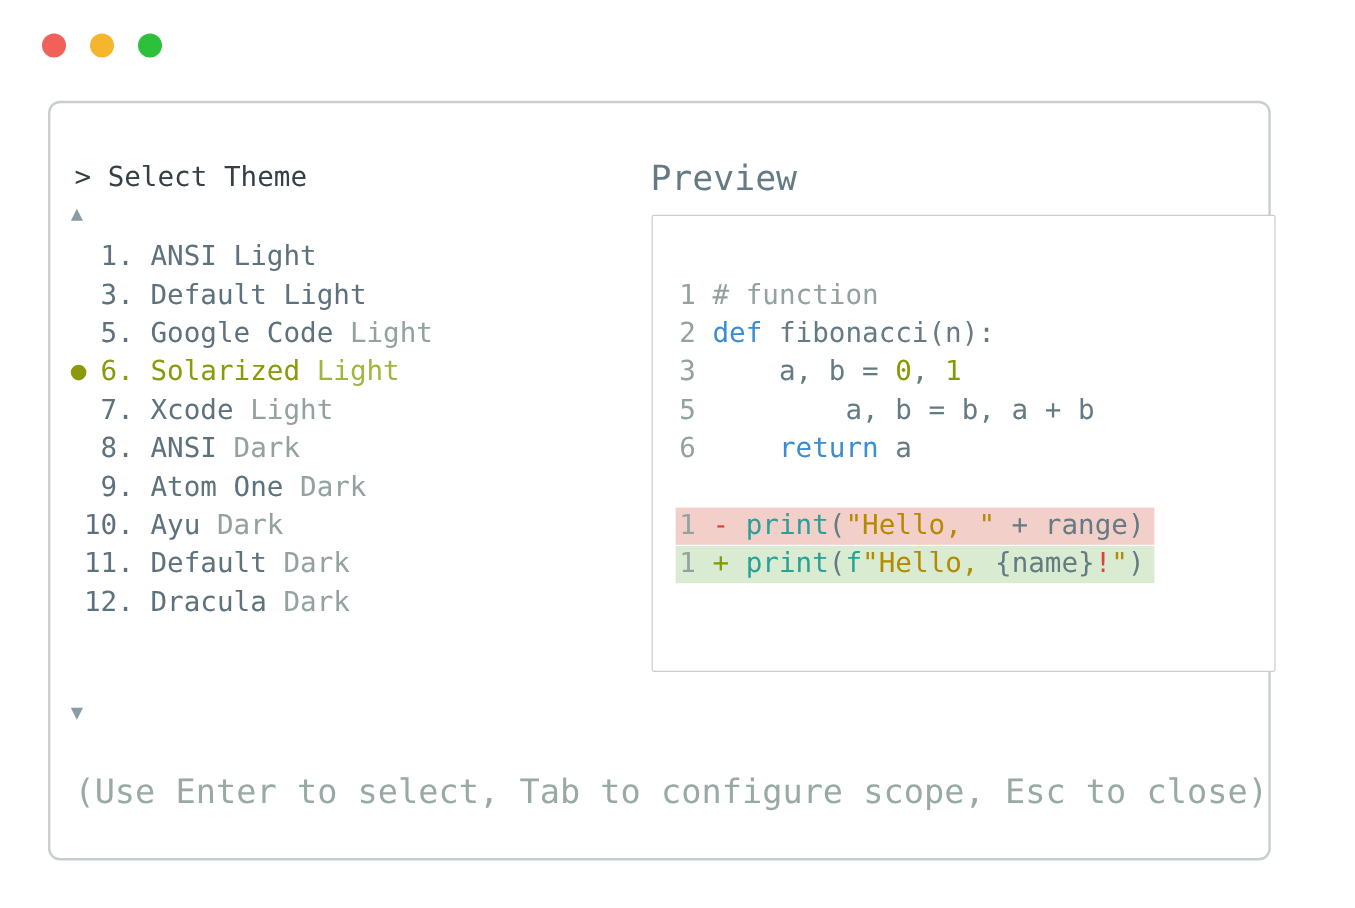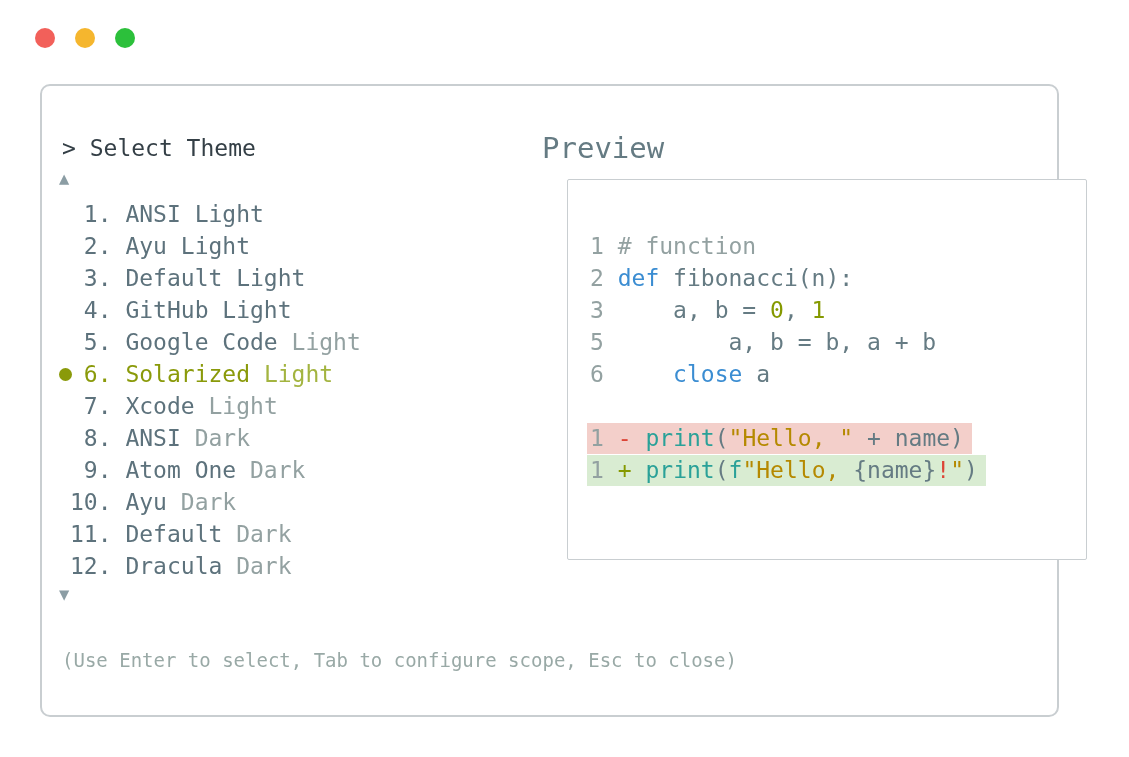--- a/index.html
+++ b/index.html
@@ -49,33 +49,33 @@
     background: var(--selected-text, #8a9a0a);
   }
   .theme-row .row-text { margin-left: 8px; }
   .theme-row .muted { color: var(--muted-text, #93a1a1); }
   .theme-row.selected .num,
   .theme-row.selected .nm { color: var(--selected-text, #8a9a0a); }
   .theme-row.selected .vr { color: var(--selected-variant, #a3b440); }
 
   .hint {
     position: absolute; left: 20px; top: 558px;
-    font-size: 19px; line-height: 32px;
+    font-size: 28px; line-height: 32px;
     color: var(--hint-text, #99a9a6);
     white-space: pre;
     text-align: right;
   }
 
   .preview-label {
     position: absolute; left: 500px; top: 48px;
     font-size: 29px; line-height: 28px;
     color: var(--code-fg, #657b83);
   }
   .preview-box {
-    position: absolute; left: 525px; top: 93px;
+    position: absolute; left: 501px; top: 93px;
     width: 520px; height: 381px;
     border: 1.5px solid var(--panel-border, #c9ced1);
     border-radius: 2px;
     background: #ffffff;
   }
   .code { padding: 50px 0 0 22px; font-size: 23px; }
   .code-line {
     height: 32px; line-height: 32px;
     white-space: pre;
   }
@@ -105,42 +105,40 @@
     <div class="light" style="background: rgb(245, 182, 46);"></div>
     <div class="light" style="background: rgb(44, 192, 59);"></div>
   </div>
 
 <div class="panel">
   <div class="prompt-title">&gt; Select Theme</div>
   <div class="scroll-indicator scroll-up">▲</div>
 
   <div class="theme-list">
       <div class="theme-row"><span class="row-text"><span class="num"> 1.</span><span class="nm"> ANSI</span><span class="vr"> Light</span></span></div>
-      <div class="theme-row"><span class="row-text"><span class="num"> 2.</span><span class="nm"> Ayu</span><span class="vr"> Light</span></span></div>
       <div class="theme-row"><span class="row-text"><span class="num"> 3.</span><span class="nm"> Default</span><span class="vr"> Light</span></span></div>
-      <div class="theme-row"><span class="row-text"><span class="num"> 4.</span><span class="nm"> GitHub</span><span class="vr"> Light</span></span></div>
       <div class="theme-row"><span class="row-text"><span class="num"> 5.</span><span class="nm"> Google Code</span><span class="vr muted"> Light</span></span></div>
       <div class="theme-row selected"><span class="bullet"></span><span class="row-text"><span class="num"> 6.</span><span class="nm"> Solarized</span><span class="vr"> Light</span></span></div>
       <div class="theme-row"><span class="row-text"><span class="num"> 7.</span><span class="nm"> Xcode</span><span class="vr muted"> Light</span></span></div>
       <div class="theme-row"><span class="row-text"><span class="num"> 8.</span><span class="nm"> ANSI</span><span class="vr muted"> Dark</span></span></div>
       <div class="theme-row"><span class="row-text"><span class="num"> 9.</span><span class="nm"> Atom One</span><span class="vr muted"> Dark</span></span></div>
       <div class="theme-row"><span class="row-text"><span class="num">10.</span><span class="nm"> Ayu</span><span class="vr muted"> Dark</span></span></div>
       <div class="theme-row"><span class="row-text"><span class="num">11.</span><span class="nm"> Default</span><span class="vr muted"> Dark</span></span></div>
       <div class="theme-row"><span class="row-text"><span class="num">12.</span><span class="nm"> Dracula</span><span class="vr muted"> Dark</span></span></div>
     </div>
 
   <div class="scroll-indicator scroll-down">▼</div>
   <div class="hint">(Use Enter to select, Tab to configure scope, Esc to close)</div>
 
   <div class="preview-label">Preview</div>
   <div class="preview-box">
     <div class="code">
         <div class="code-line"><span class="t-ln">1</span><span class="t-fg"> </span><span class="t-cm"># function</span></div>
         <div class="code-line"><span class="t-ln">2</span><span class="t-fg"> </span><span class="t-kw">def</span><span class="t-fg"> fibonacci(n):</span></div>
         <div class="code-line"><span class="t-ln">3</span><span class="t-fg">     a, b = </span><span class="t-grn">0</span><span class="t-fg">, </span><span class="t-grn">1</span></div>
         <div class="code-line"><span class="t-ln">5</span><span class="t-fg">         a, b = b, a + b</span></div>
-        <div class="code-line"><span class="t-ln">6</span><span class="t-fg">     </span><span class="t-kw">close</span><span class="t-fg"> a</span></div>
+        <div class="code-line"><span class="t-ln">6</span><span class="t-fg">     </span><span class="t-kw">return</span><span class="t-fg"> a</span></div>
         <div class="code-line">&nbsp;</div>
-        <div class="code-line removed"><span class="hl"><span class="t-ln">1</span><span class="t-fg"> </span><span class="t-red">-</span><span class="t-fg"> </span><span class="t-cy">print</span><span class="t-fg">(</span><span class="t-str">"Hello, "</span><span class="t-fg"> + name)</span></span></div>
+        <div class="code-line removed"><span class="hl"><span class="t-ln">1</span><span class="t-fg"> </span><span class="t-red">-</span><span class="t-fg"> </span><span class="t-cy">print</span><span class="t-fg">(</span><span class="t-str">"Hello, "</span><span class="t-fg"> + range)</span></span></div>
         <div class="code-line added"><span class="hl"><span class="t-ln">1</span><span class="t-fg"> </span><span class="t-grn">+</span><span class="t-fg"> </span><span class="t-cy">print</span><span class="t-fg">(</span><span class="t-cy">f</span><span class="t-str">"Hello, </span><span class="t-fg">{name}</span><span class="t-red">!</span><span class="t-str">"</span><span class="t-fg">)</span></span></div>
       </div>
   </div>
 </div>
 
 </body></html>

